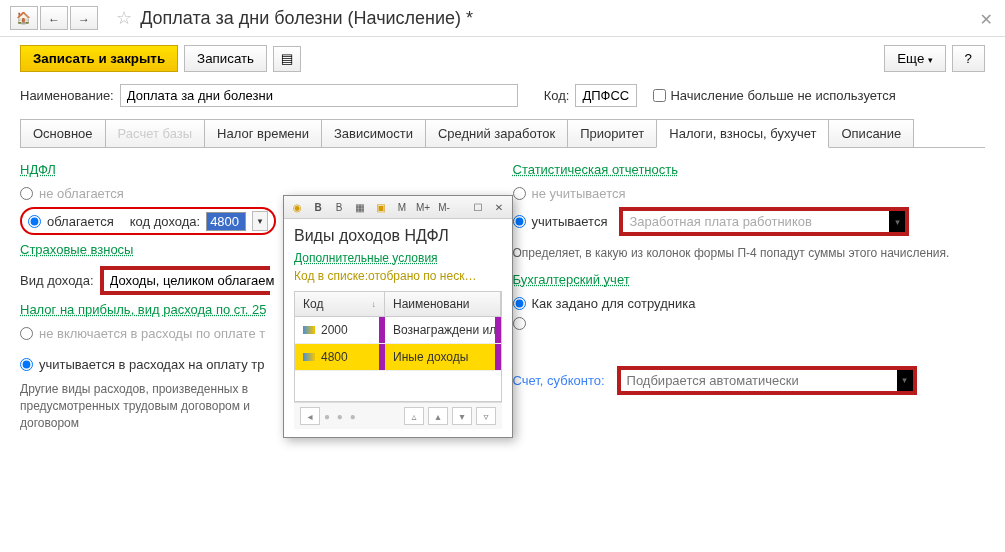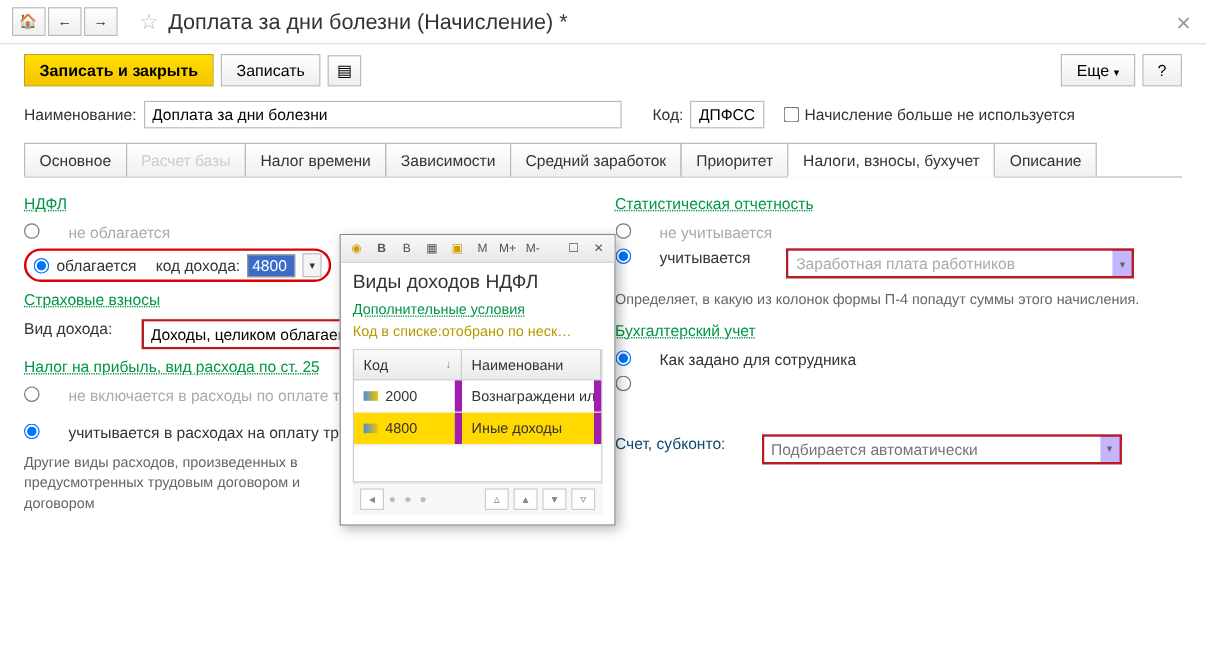--- a/index.html
+++ b/index.html
@@ -26,31 +26,31 @@
     .tabs { display: flex; margin: 8px 20px 0; border-bottom: 1px solid #bbb; }
     .tab { padding: 6px 12px; border: 1px solid #bbb; border-bottom: none; background: linear-gradient(#fff,#f0f0f0); margin-right: -1px; cursor: pointer; position: relative; }
     .tab.inactive { color: #ccc; }
     .tab.active { background: #fff; border-bottom: 1px solid #fff; z-index: 1; margin-bottom: -1px; }
     
     .tab-content { display: flex; padding: 10px 20px; gap: 20px; }
     .col-left { flex: 1; min-width: 0; }
     .col-right { flex: 1; min-width: 0; }
     
     .section-header { color: #009646; font-size: 13px; margin: 4px 0 6px; text-decoration: underline dotted; }
-    .radio-row { display: flex; align-items: flex-start; gap: 24px; padding: 3px 0; color: #333; }
+    .radio-row { display: flex; align-items: center; gap: 6px; padding: 3px 0; color: #333; }
     .radio-row.disabled { color: #aaa; }
     .radio { width: 13px; height: 13px; }
     
     .highlight-oval { border: 2px solid #d00; border-radius: 18px; padding: 2px 6px; display: inline-flex; align-items: center; gap: 6px; }
     .code-input { border: 1px solid #999; background: #3a6cc8; color: #fff; width: 40px; padding: 1px 3px; font-size: 13px; text-align: left; }
     .dropdown-btn { width: 16px; height: 20px; border: 1px solid #bbb; background: #f5f5f5; display: inline-flex; align-items: center; justify-content: center; font-size: 9px; cursor: pointer; }
     
     .desc-text { color: #666; font-size: 12px; line-height: 1.4; margin-top: 6px; }
     
-    .select-box { display: inline-flex; align-items: center; border: 2px solid #b91c1c; background: #c4b5fd; }
+    .select-box { display: inline-flex; align-items: center; border: 4px solid #b91c1c; background: #000000; }
     .select-box input { border: none; padding: 3px 6px; font-size: 13px; flex: 1; }
     .select-box .caret { width: 16px; text-align: center; font-size: 9px; color: #666; cursor: pointer; }
     
     
     .popup { position: absolute; left: 283px; top: 195px; width: 230px; background: #fff; border: 1px solid #888; box-shadow: 3px 3px 10px rgba(0,0,0,.3); }
     .popup-titlebar { display: flex; align-items: center; background: linear-gradient(#f8f8f8,#e8e8e8); border-bottom: 1px solid #ccc; padding: 2px 4px; gap: 3px; }
     .popup-tbtn { width: 18px; height: 18px; display: inline-flex; align-items: center; justify-content: center; font-size: 10px; color: #555; cursor: pointer; }
     .popup-tbtn.b { font-weight: bold; }
     .popup-close { margin-left: auto; }
     .popup-body { padding: 8px 10px; }
@@ -179,21 +179,21 @@
     <div class="section-header" style="margin-top:10px">Бухгалтерский учет</div>
     <div class="radio-row">
       <input type="radio" class="radio" checked="" style="">
       <span>Как задано для сотрудника</span>
     </div>
     <div class="radio-row">
       <input type="radio" class="radio" style="">
     </div>
     <div style="height:30px"></div>
     <div class="radio-row">
-      <span style="color:#0c4a6e">Счет, субконто:</span>
+      <span style="color:#3b82f6">Счет, субконто:</span>
       <div class="select-box" style="width:300px;margin-left:6px">
         <input style="color: rgb(204, 204, 204);" readonly="" placeholder="Подбирается автоматически">
         <span class="caret">▾</span>
       </div>
     </div>
   </div>
 </div>
 
 <div class="popup">
   <div class="popup-titlebar">

